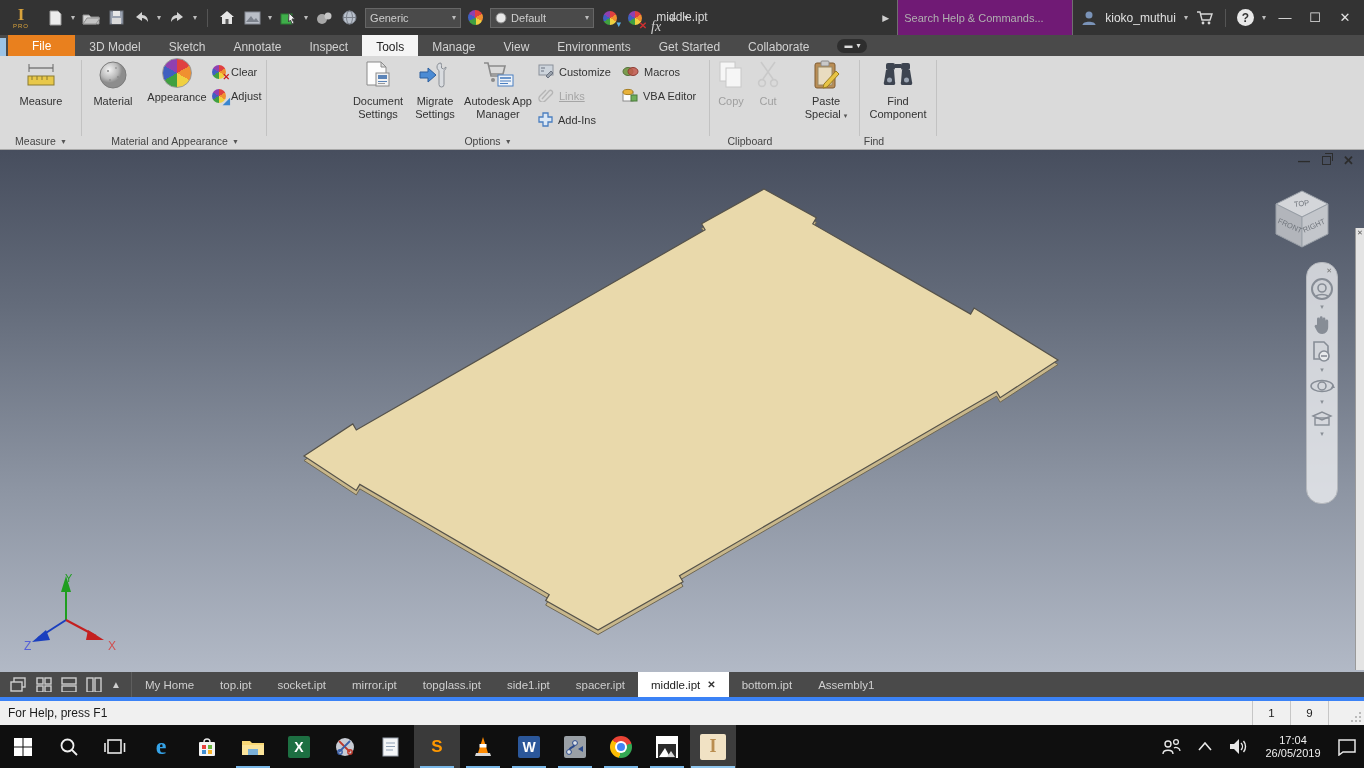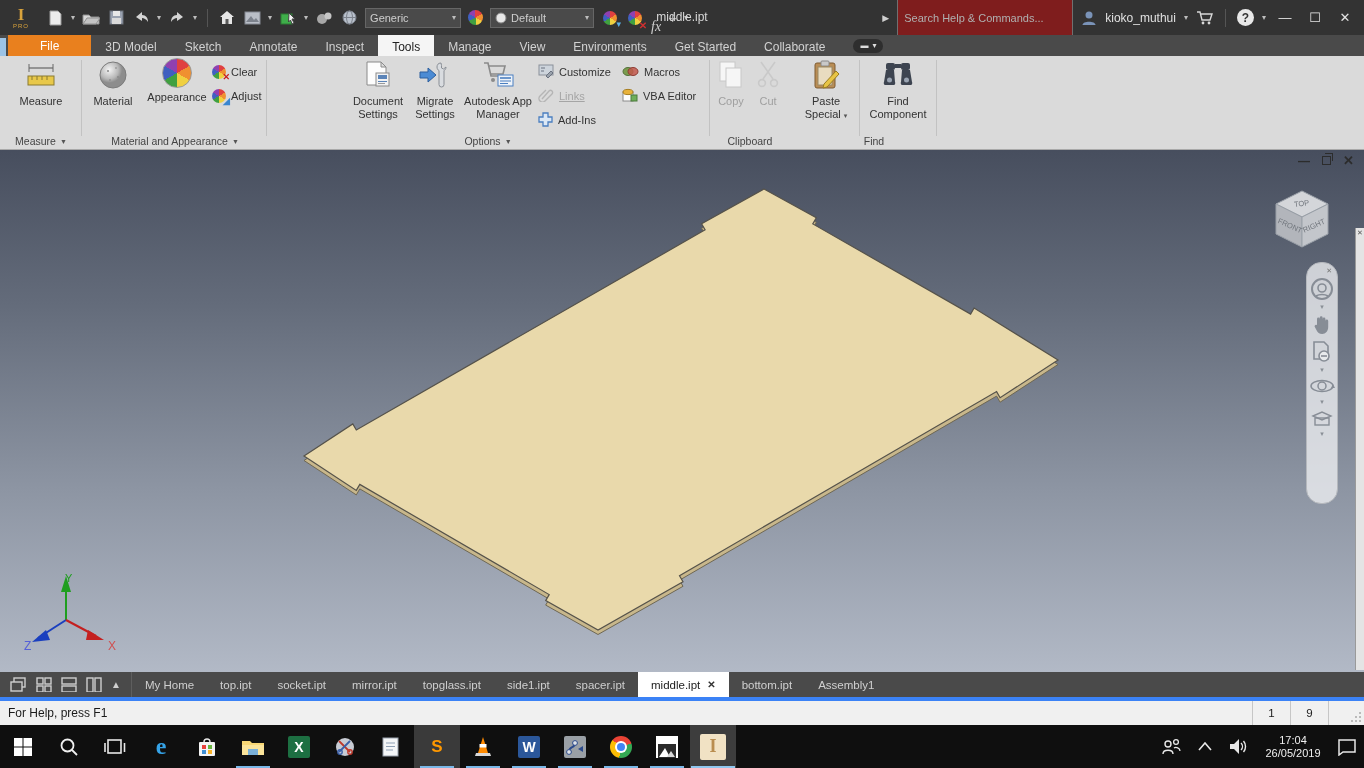--- a/index.html
+++ b/index.html
@@ -14,28 +14,28 @@
   .logo .pro { color:#d9a33c; font-size:6px; letter-spacing:1px; }
   .qat { display:flex; align-items:center; gap:7px; margin-left:10px; }
   .qat .ic { width:18px; height:18px; display:flex; align-items:center; justify-content:center; }
   .caret { color:#bdbdbd; font-size:8px; }
   .vsep { width:1px; height:18px; background:#555; margin:0 3px; }
   .combo { height:20px; background:#4a4a4a; border:1px solid #666; display:flex; align-items:center; padding:0 4px; font-size:11px; color:#cfcfcf; gap:4px; }
   .combo .cbx-caret { margin-left:auto; font-size:8px; color:#bdbdbd; }
   .wheel { border-radius:50%; background:conic-gradient(#e04040 0 60deg,#f09030 60deg 120deg,#f0d040 120deg 180deg,#40a040 180deg 240deg,#4060c0 240deg 300deg,#9040b0 300deg 360deg); }
   .doc-title { position:absolute; left:0; right:0; text-align:center; top:10px; font-size:12px; color:#d8d8d8; pointer-events:none; }
   .tb-right { margin-left:auto; display:flex; align-items:center; gap:8px; padding-right:8px; }
-  #search-box { width:176px; height:38px; background:#7f1d1d; border:1px solid #707070; color:#c4c4c4; font-size:11px; padding:0 6px; }
+  #search-box { width:176px; height:38px; background:#701a75; border:1px solid #707070; color:#c4c4c4; font-size:11px; padding:0 6px; }
   #search-box::placeholder { color:#b0b0b0; }
   .winbtn { color:#e3e3e3; font-size:13px; width:22px; text-align:center; }
 
   
   #tabrow { left:0; top:35px; width:1364px; height:21px; background:#4a4a4a; display:flex; align-items:stretch; }
   .rtab { padding:12px 14px; font-size:12px; color:#d2d2d2; display:flex; align-items:center; }
-  .rtab.file { background:#e9801e; color:#fff; margin-left:8px; padding:0 32px; }
+  .rtab.file { background:#e9801e; color:#fff; margin-left:8px; padding:0 24px; }
   .rtab.active { background:#f5f5f5; color:#222; }
   .tab-pill { margin-left:14px; align-self:center; height:14px; background:#2e2e2e; border-radius:7px; display:flex; align-items:center; gap:4px; padding:0 7px; color:#dcdcdc; font-size:8px; }
   .blue-sliver { position:absolute; left:0; top:38px; width:6px; height:18px; background:#9cc3e5; }
 
   
   #ribbon { left:0; top:56px; width:1364px; height:94px; background:#dadada; border-bottom:1px solid #a9a9a9; color:#333; }
   .panel-sep { position:absolute; top:4px; width:1px; height:76px; background:#c2c2c2; }
   .grp { position:absolute; top:76px; height:18px; font-size:10.5px; color:#444; display:flex; align-items:center; justify-content:center; gap:4px; }
   .grp .caret { color:#555; font-size:7px; }
   .bigbtn { position:absolute; top:2px; display:flex; flex-direction:column; align-items:center; font-size:11px; line-height:1.15; text-align:center; color:#333; }

